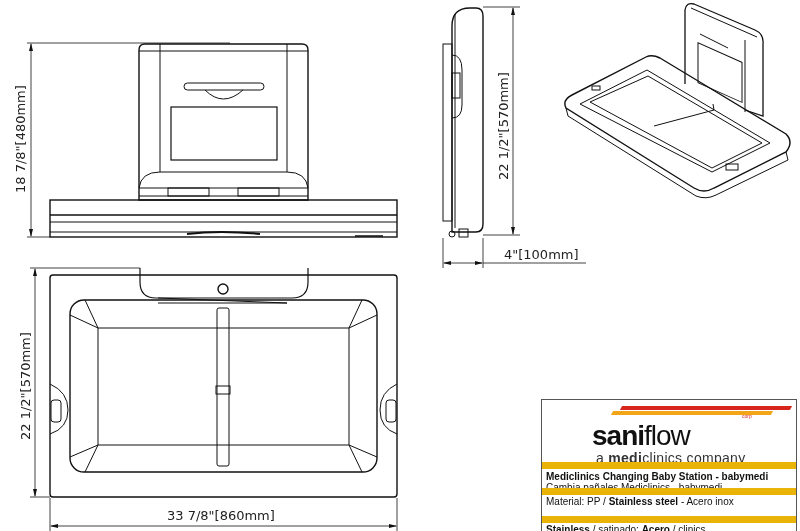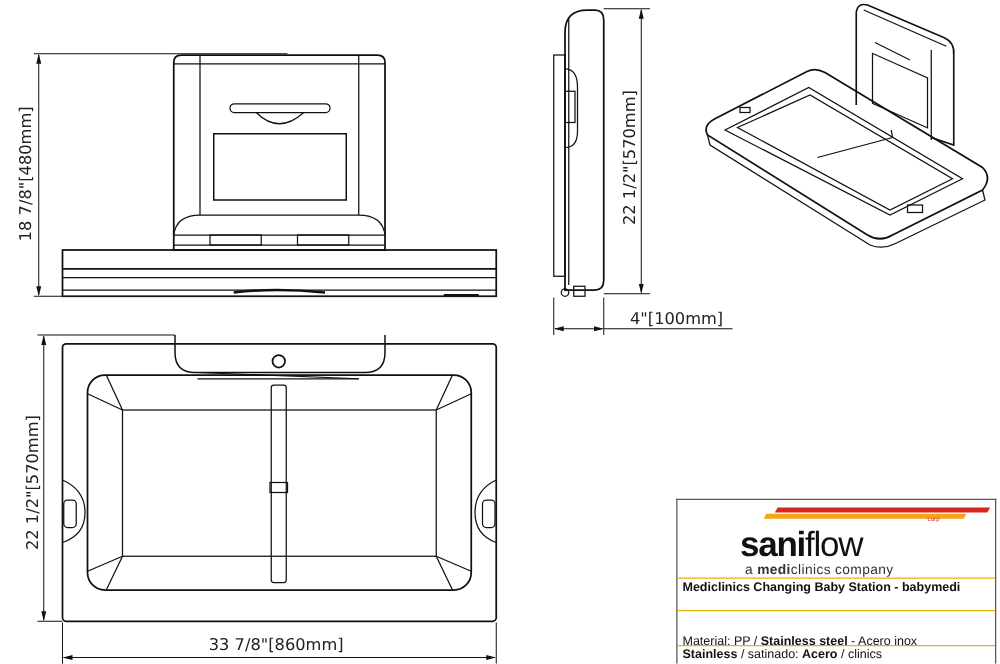--- a/index.html
+++ b/index.html
@@ -1,26 +1,26 @@
 <!DOCTYPE html>
 <html><head>
 <meta charset="utf-8">
 <style>
   html, body { margin:0; padding:0; background:#ffffff; }
   body { width:800px; height:531px; position:relative; overflow:hidden; font-family:"Liberation Sans", sans-serif; }
   .drawing { position:absolute; left:0; top:0; width:800px; height:531px; }
   .dim-text { font-family:"DejaVu Sans", sans-serif; font-size:13px; fill:#222; }
   .title-block { position:absolute; left:541px; top:399px; width:256px; height:132px; border:1px solid #555; border-bottom:none; box-sizing:border-box; background:#fff; }
   .logo-area { position:absolute; left:0; top:0; width:100%; height:62px; }
-  .tb-row { position:absolute; left:0; width:100%; border-top:1px solid #eab308; box-sizing:border-box; padding-left:4px; font-size:10px; line-height:11px; color:#111; white-space:nowrap; }
+  .tb-row { position:absolute; left:0; width:100%; border-top:7px solid #eab308; box-sizing:border-box; padding-left:4px; font-size:10px; line-height:11px; color:#111; white-space:nowrap; }
   .tb-row b { font-weight:bold; }
   .brand { position:absolute; left:50px; top:22px; font-size:28px; letter-spacing:-1px; color:#111; line-height:28px; }
   .brand .b1 { font-weight:bold; }
   .brand .b2 { font-weight:normal; }
-  .tagline { position:absolute; left:54px; top:50px; font-size:11px; color:#333; letter-spacing:0.3px; }
+  .tagline { position:absolute; left:54px; top:50px; font-size:14px; color:#333; letter-spacing:0.3px; }
   .tagline b { font-weight:bold; }
   .stripe-red { position:absolute; left:79px; top:6px; width:170px; height:4px; background:#d7261e; transform:skewX(-30deg); }
   .stripe-orange { position:absolute; left:70px; top:11px; width:160px; height:4px; background:#f2a516; transform:skewX(-30deg); }
   .sup { position:absolute; left:200px; top:13px; font-size:5px; color:#d7261e; }
 </style>
 </head>
 <body>
 
 <svg class="drawing" viewBox="0 0 800 531" width="800" height="531" xmlns="http://www.w3.org/2000/svg">
   <defs>
@@ -142,20 +142,21 @@
 <div class="title-block">
   <div class="logo-area">
     <div class="stripe-red"></div>
     <div class="stripe-orange"></div>
     <span class="sup">corp</span>
     <div class="brand"><span class="b1">sani</span><span class="b2">flow</span></div>
     <div class="tagline"><span>a </span><b>medi</b><span>clinics company</span></div>
   </div>
   <div class="tb-row" style="top:62px;height:26px;padding-top:2px;">
     <b>Mediclinics Changing Baby Station - babymedi</b><br>
+    <span>Cambia pañales Mediclinics - babymedi</span>
   </div>
-  <div class="tb-row" style="top:88px;height:12px;padding-top:19px;">
+  <div class="tb-row" style="top:88px;height:12px;padding-top:1px;">
     <span>Material: PP / </span><b>Stainless steel</b><span> - Acero inox</span>
   </div>
   <div class="tb-row" style="top:116px;height:16px;padding-top:1px;">
     <b>Stainless</b><span> / satinado: </span><b>Acero</b><span> / clinics</span>
   </div>
 </div>
 
 </body></html>

